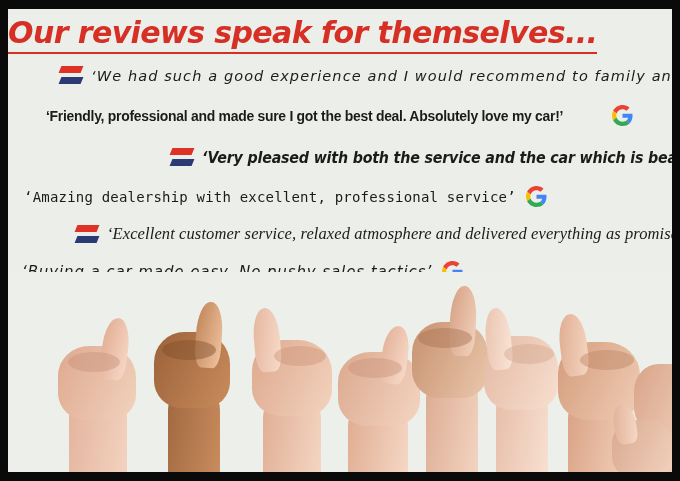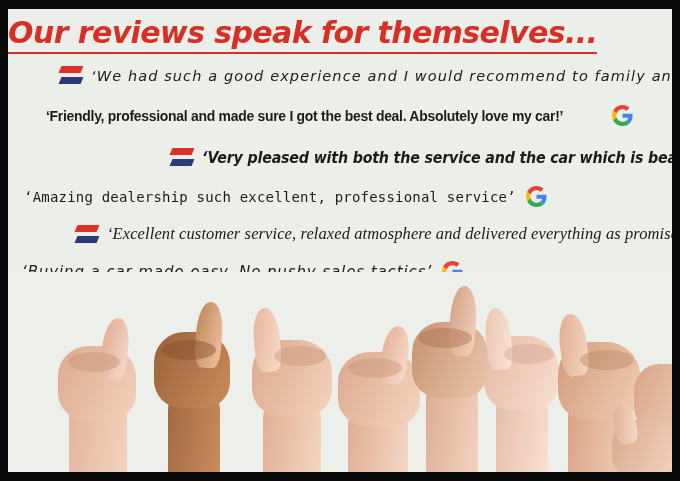--- a/index.html
+++ b/index.html
@@ -167,21 +167,21 @@
 
   <div class="review-row" style="left:163px;top:139px;">
     <span class="at-logo">
       <i class="top"></i>
         <i class="bot"></i>
     </span>
     <span class="review-text f-boldital">‘Very pleased with both the service and the car which is beautiful’</span>
   </div>
 
   <div class="review-row" style="left:16px;top:177px;">
-    <span class="review-text f-mono">‘Amazing dealership such excellent, professional service’</span>
+    <span class="review-text f-mono">‘Amazing dealership with excellent, professional service’</span>
     <span class="g-logo">
       <svg viewBox="0 0 48 48">
         <path fill="#EA4335" d="M24 9.5c3.54 0 6.71 1.22 9.21 3.6l6.85-6.85C35.9 2.38 30.47 0 24 0 14.62 0 6.51 5.38 2.56 13.22l7.98 6.19C12.43 13.72 17.74 9.5 24 9.5z"></path>
         <path fill="#4285F4" d="M46.98 24.55c0-1.57-.15-3.09-.38-4.55H24v9.02h12.94c-.58 2.96-2.26 5.48-4.78 7.18l7.73 6c4.51-4.18 7.09-10.36 7.09-17.65z"></path>
         <path fill="#FBBC05" d="M10.53 28.59c-.48-1.45-.76-2.99-.76-4.59s.27-3.14.76-4.59l-7.98-6.19C.92 16.46 0 20.12 0 24c0 3.88.92 7.54 2.56 10.78l7.97-6.19z"></path>
         <path fill="#34A853" d="M24 48c6.48 0 11.93-2.13 15.89-5.81l-7.73-6c-2.15 1.45-4.92 2.3-8.16 2.3-6.26 0-11.57-4.22-13.47-9.91l-7.98 6.19C6.51 42.62 14.62 48 24 48z"></path>
       </svg>
     </span>
   </div>
 

